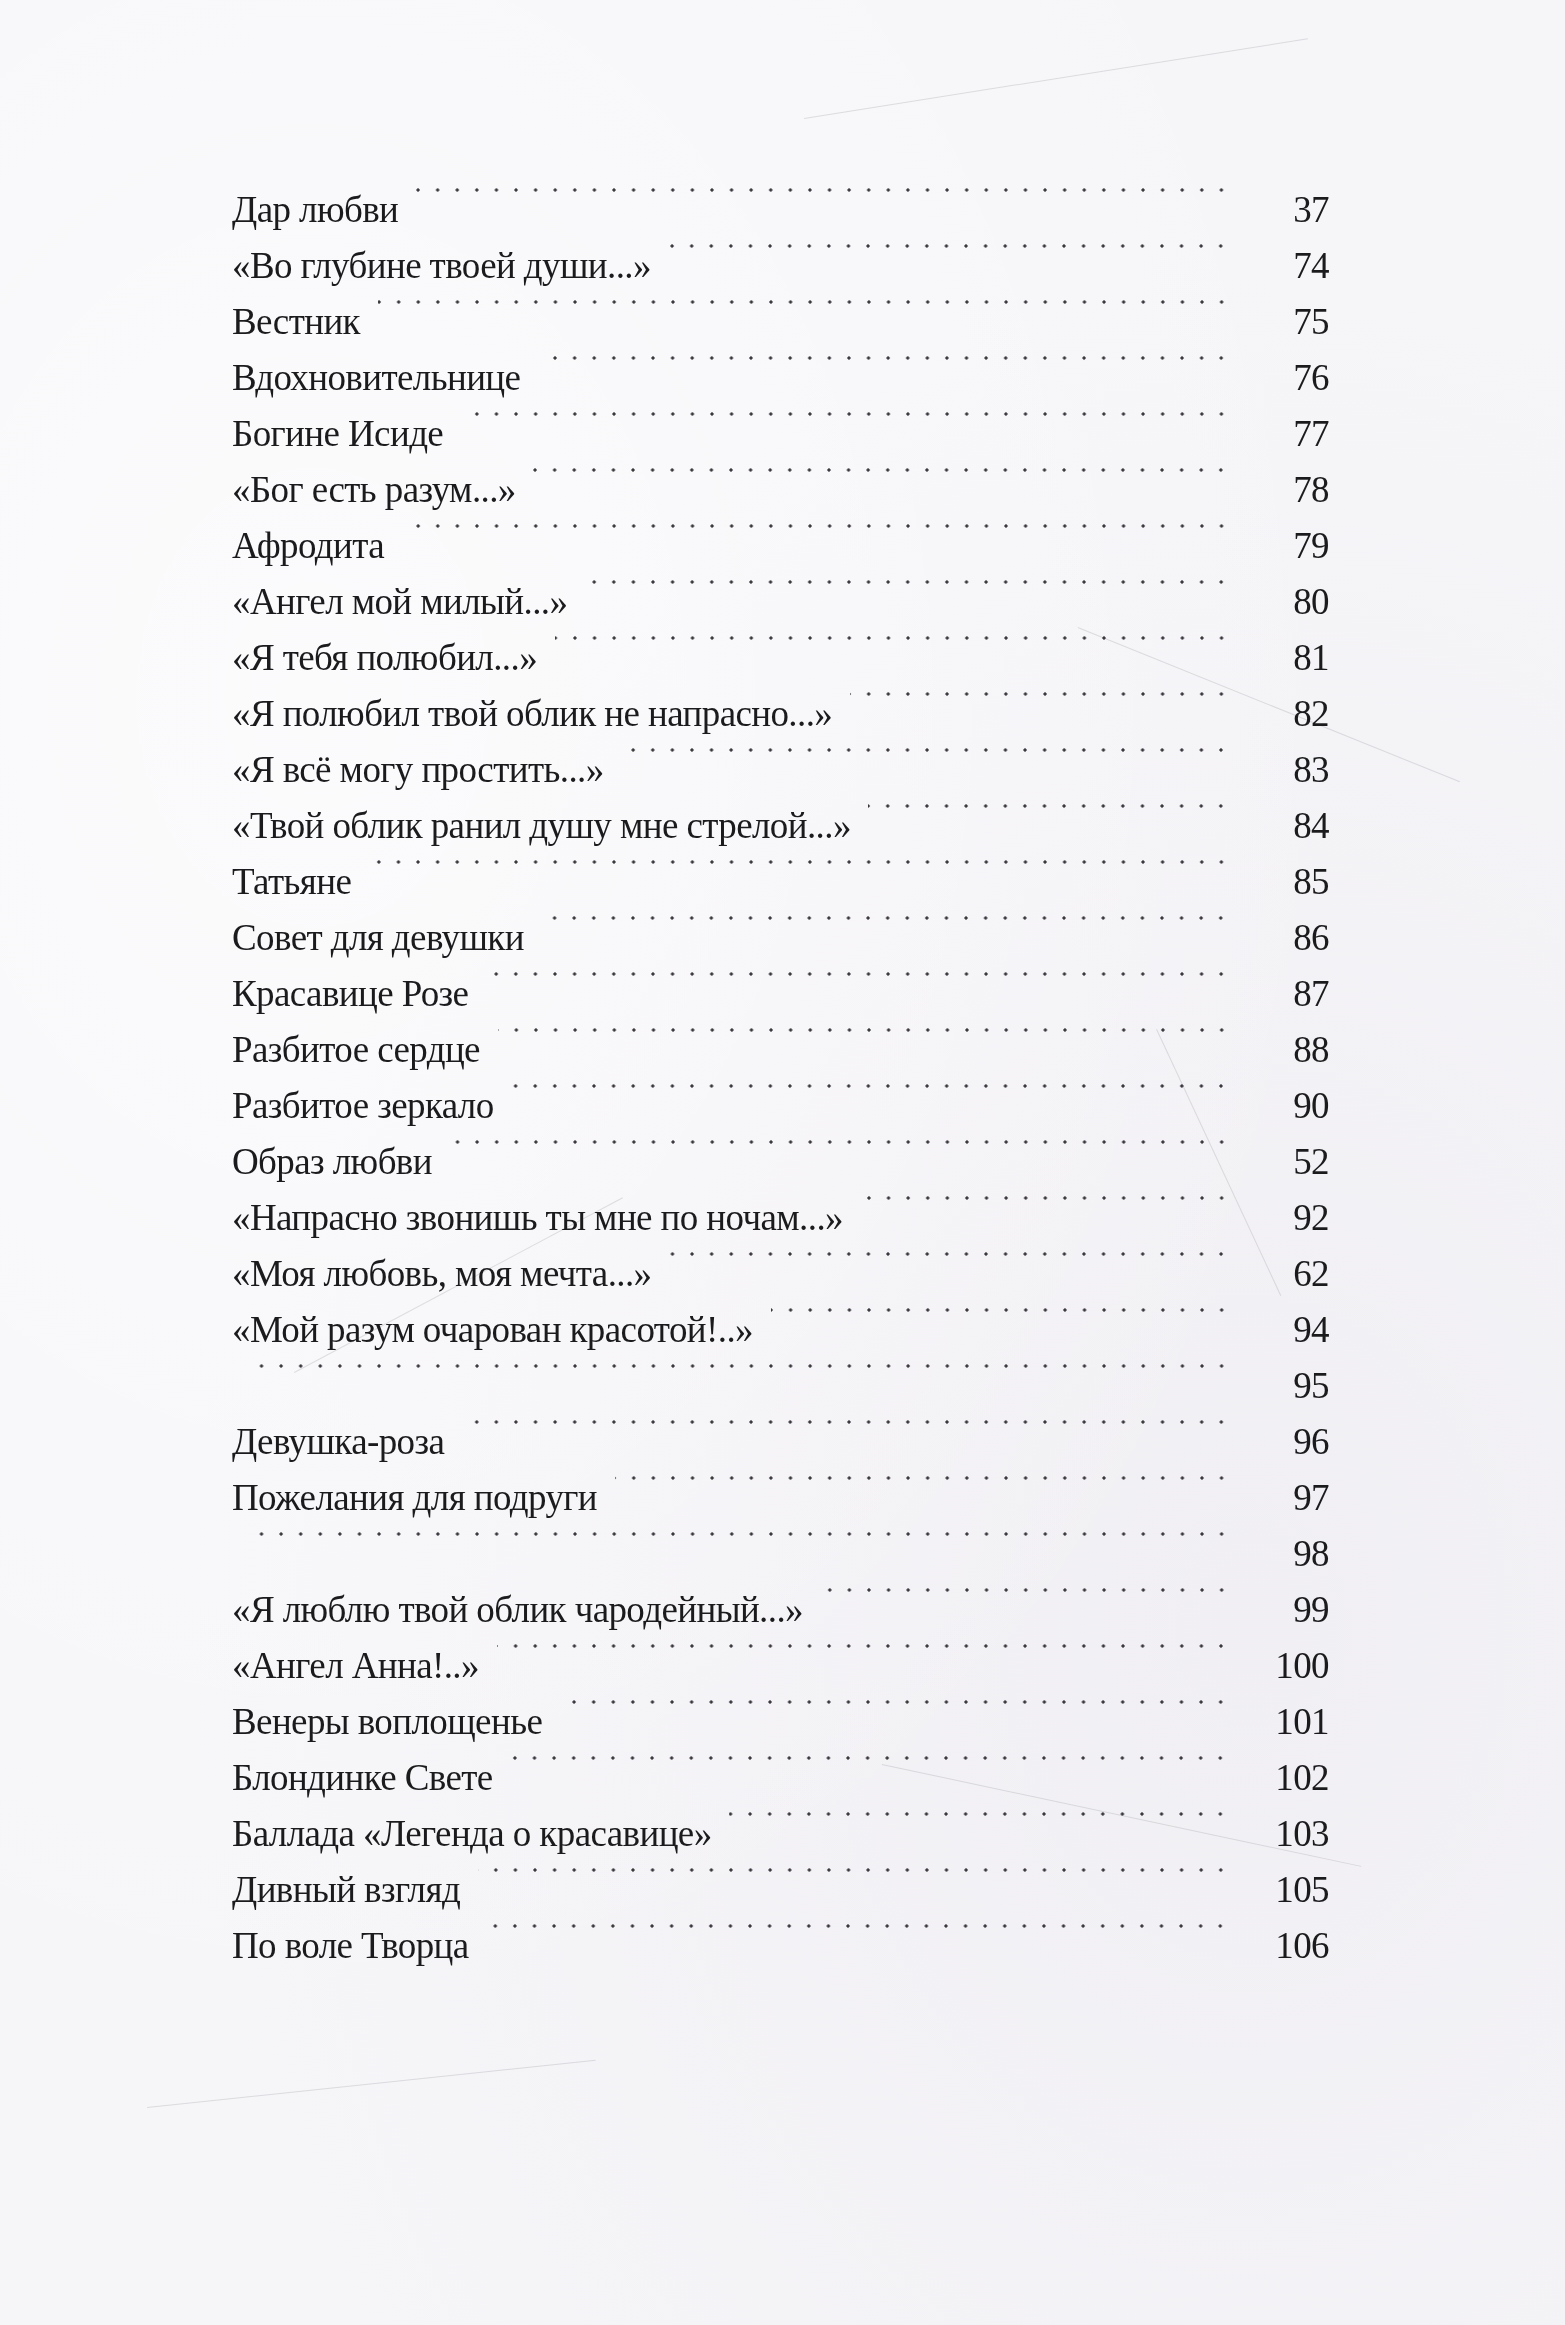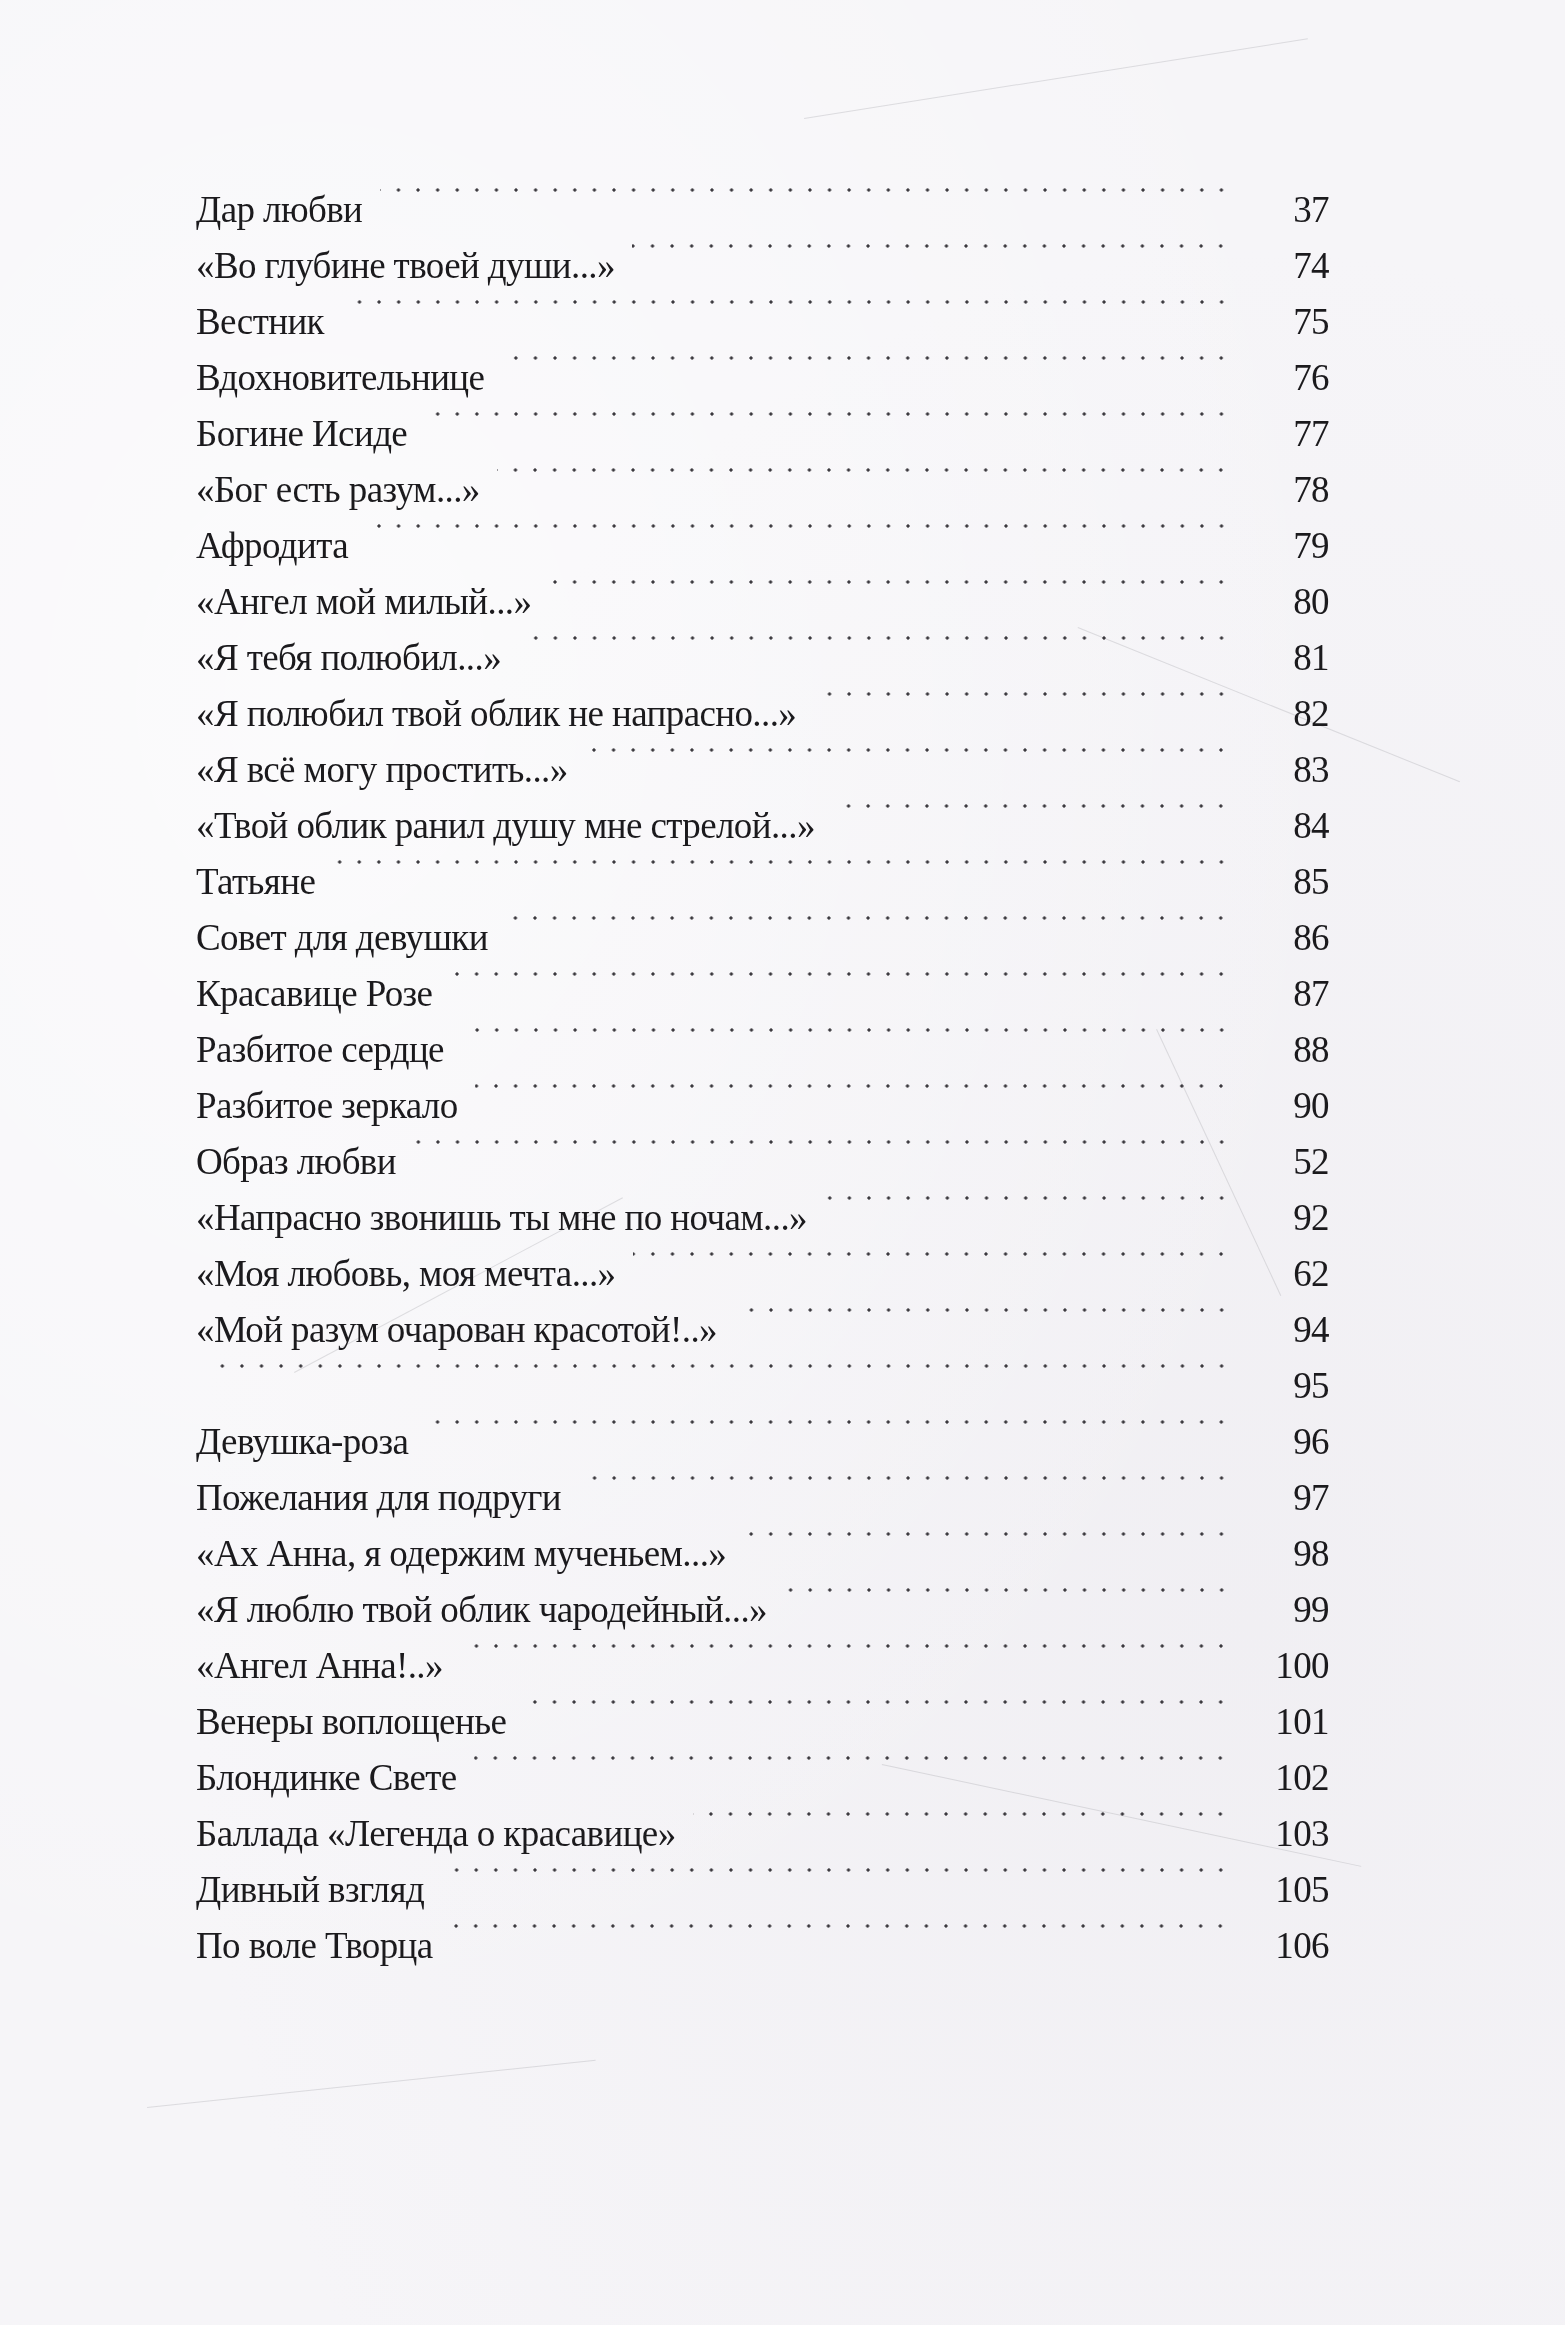--- a/index.html
+++ b/index.html
@@ -35,20 +35,21 @@
       list-style: none;
     }
     .toc-row {
       display: flex;
       align-items: flex-start;
       height: 56px;
       font-size: 37px;
       line-height: 56px;
       white-space: nowrap;
       letter-spacing: -0.6px;
+      margin-left: 36px;
     }
     .toc-title {
       flex: 0 0 auto;
       transform-origin: left center;
     }
     .toc-leader {
       flex: 1 1 auto;
       overflow: hidden;
       margin-left: 17.6px;
       margin-right: 45px;
@@ -205,21 +206,20 @@
         <span class="toc-title">Девушка-роза</span>
         <span class="toc-leader"></span>
         <span class="toc-page">96</span>
       </li>
     <li class="toc-row">
         <span class="toc-title">Пожелания для подруги</span>
         <span class="toc-leader"></span>
         <span class="toc-page">97</span>
       </li>
     <li class="toc-row">
-        <span class="toc-title">«Ах Анна, я одержим мученьем...»</span>
         <span class="toc-leader"></span>
         <span class="toc-page">98</span>
       </li>
     <li class="toc-row">
         <span class="toc-title">«Я люблю твой облик чародейный...»</span>
         <span class="toc-leader"></span>
         <span class="toc-page">99</span>
       </li>
     <li class="toc-row">
         <span class="toc-title">«Ангел Анна!..»</span>

